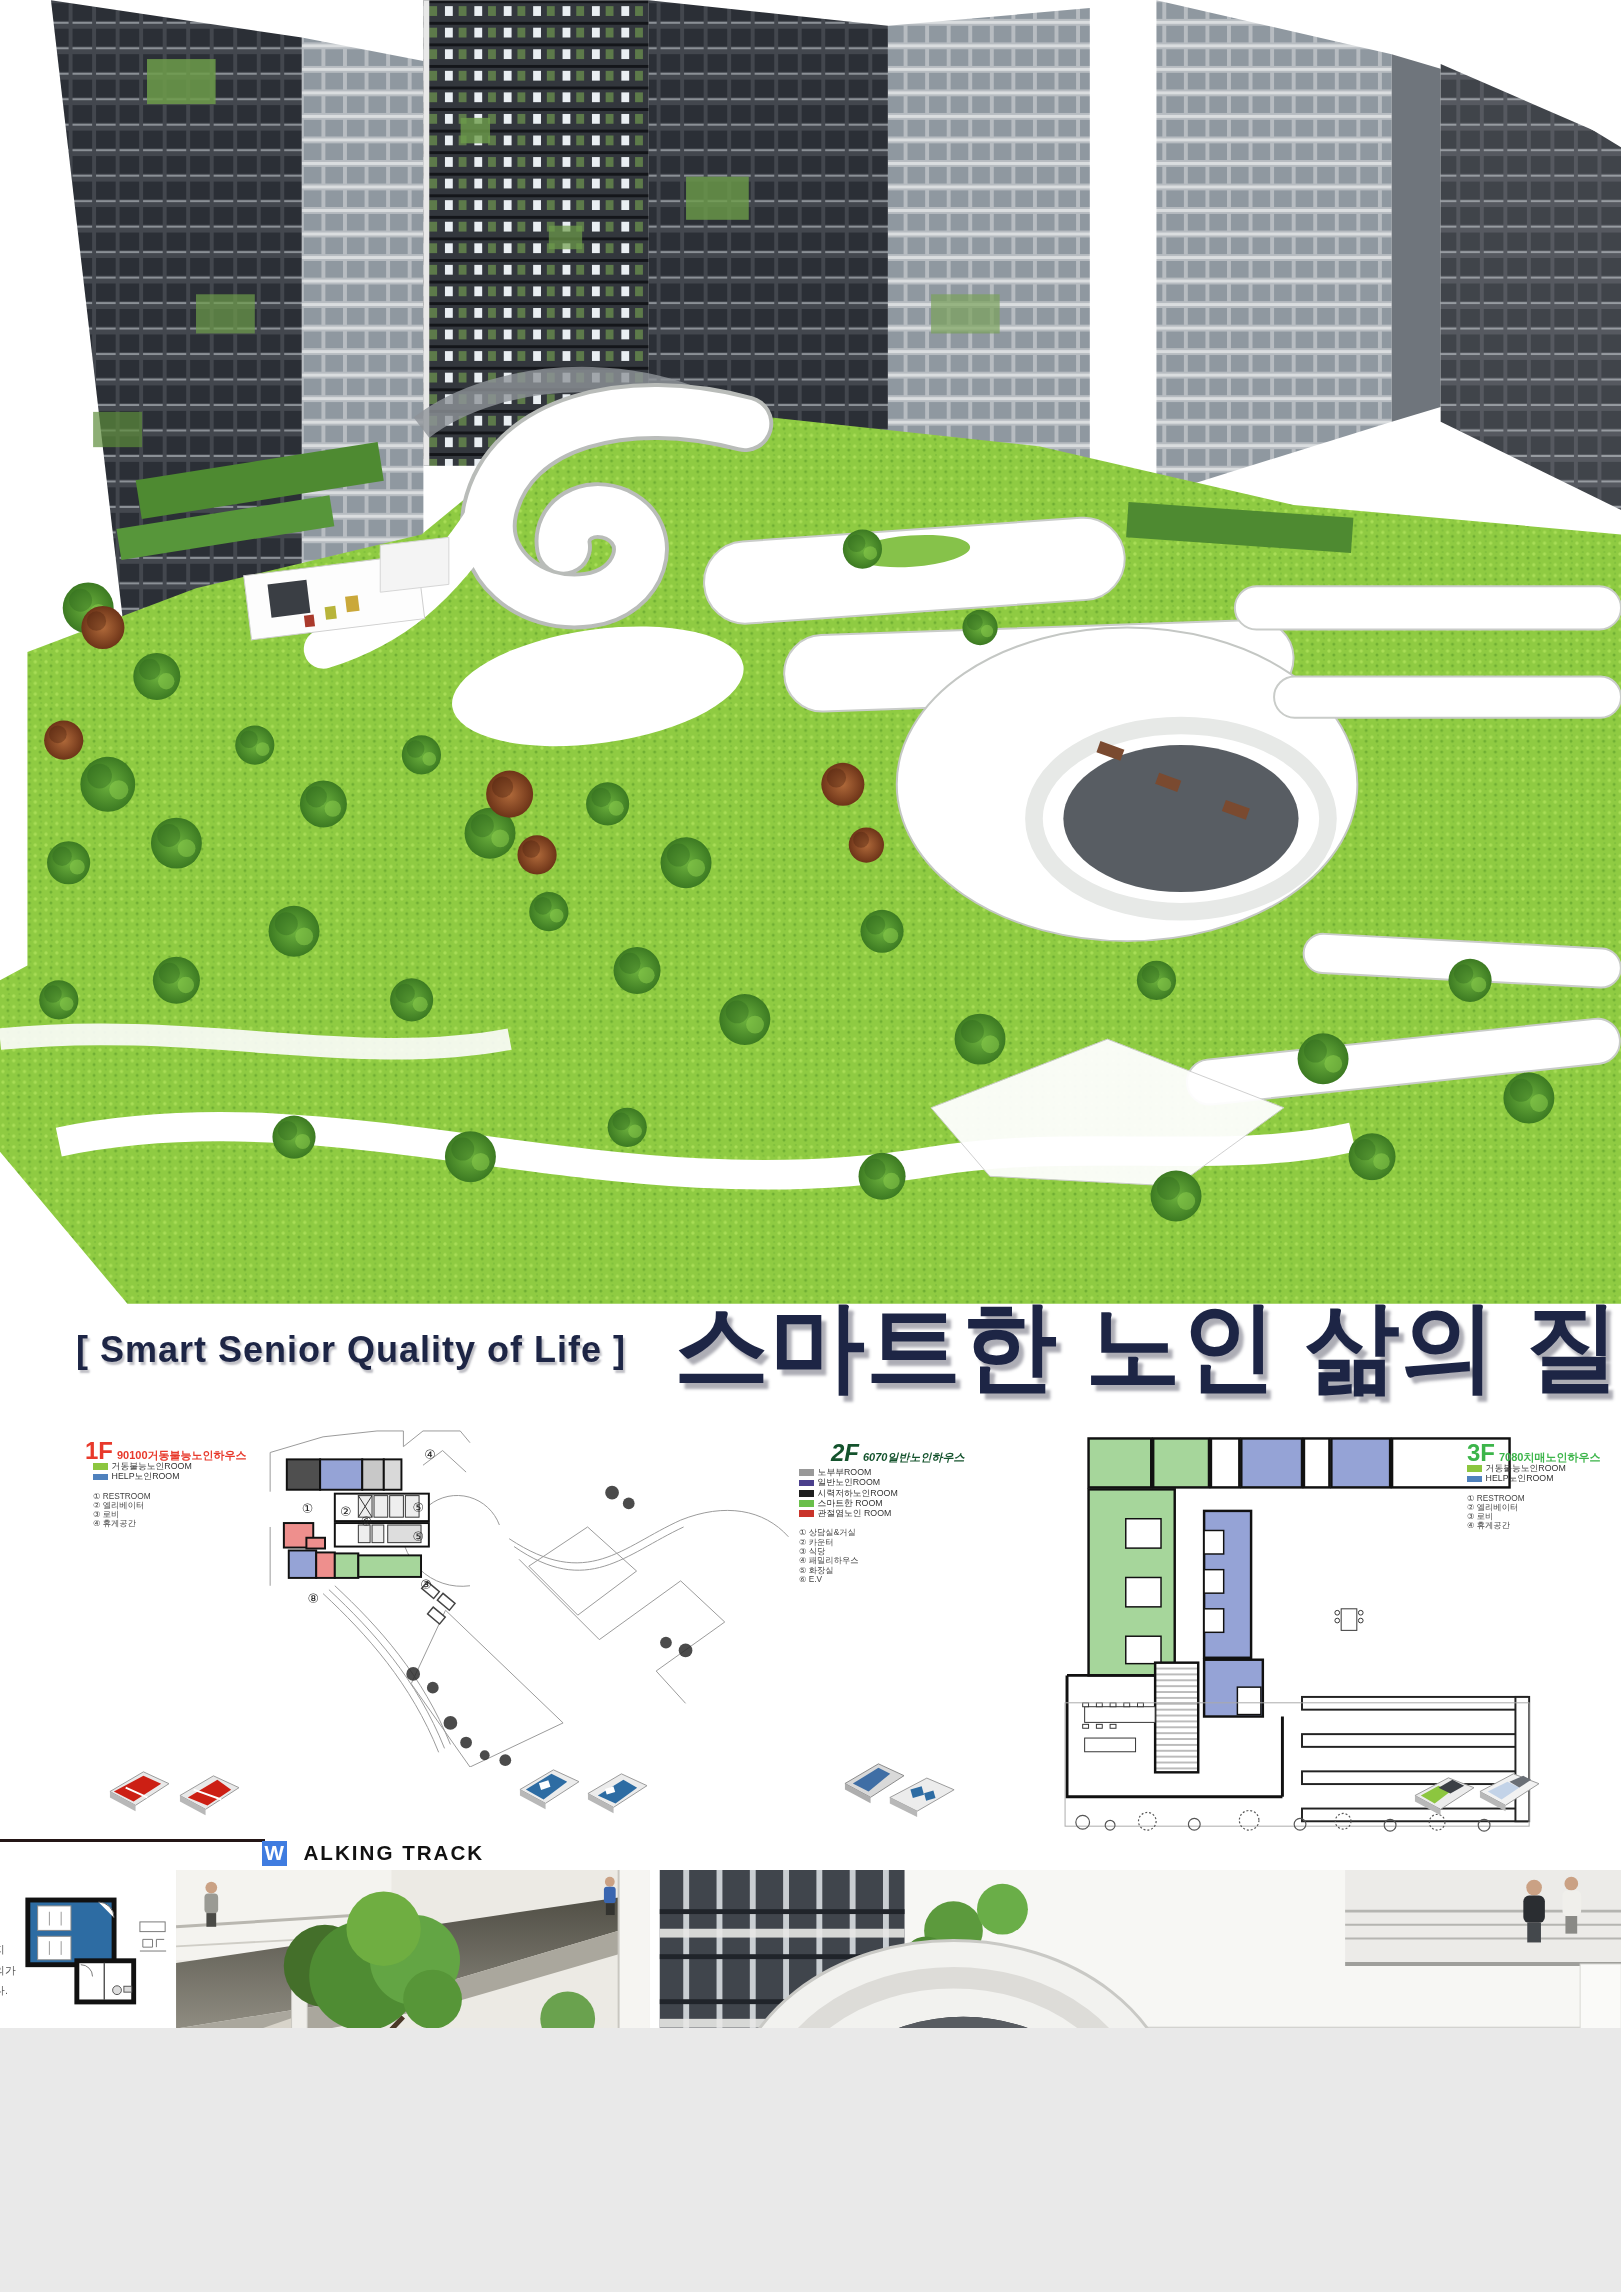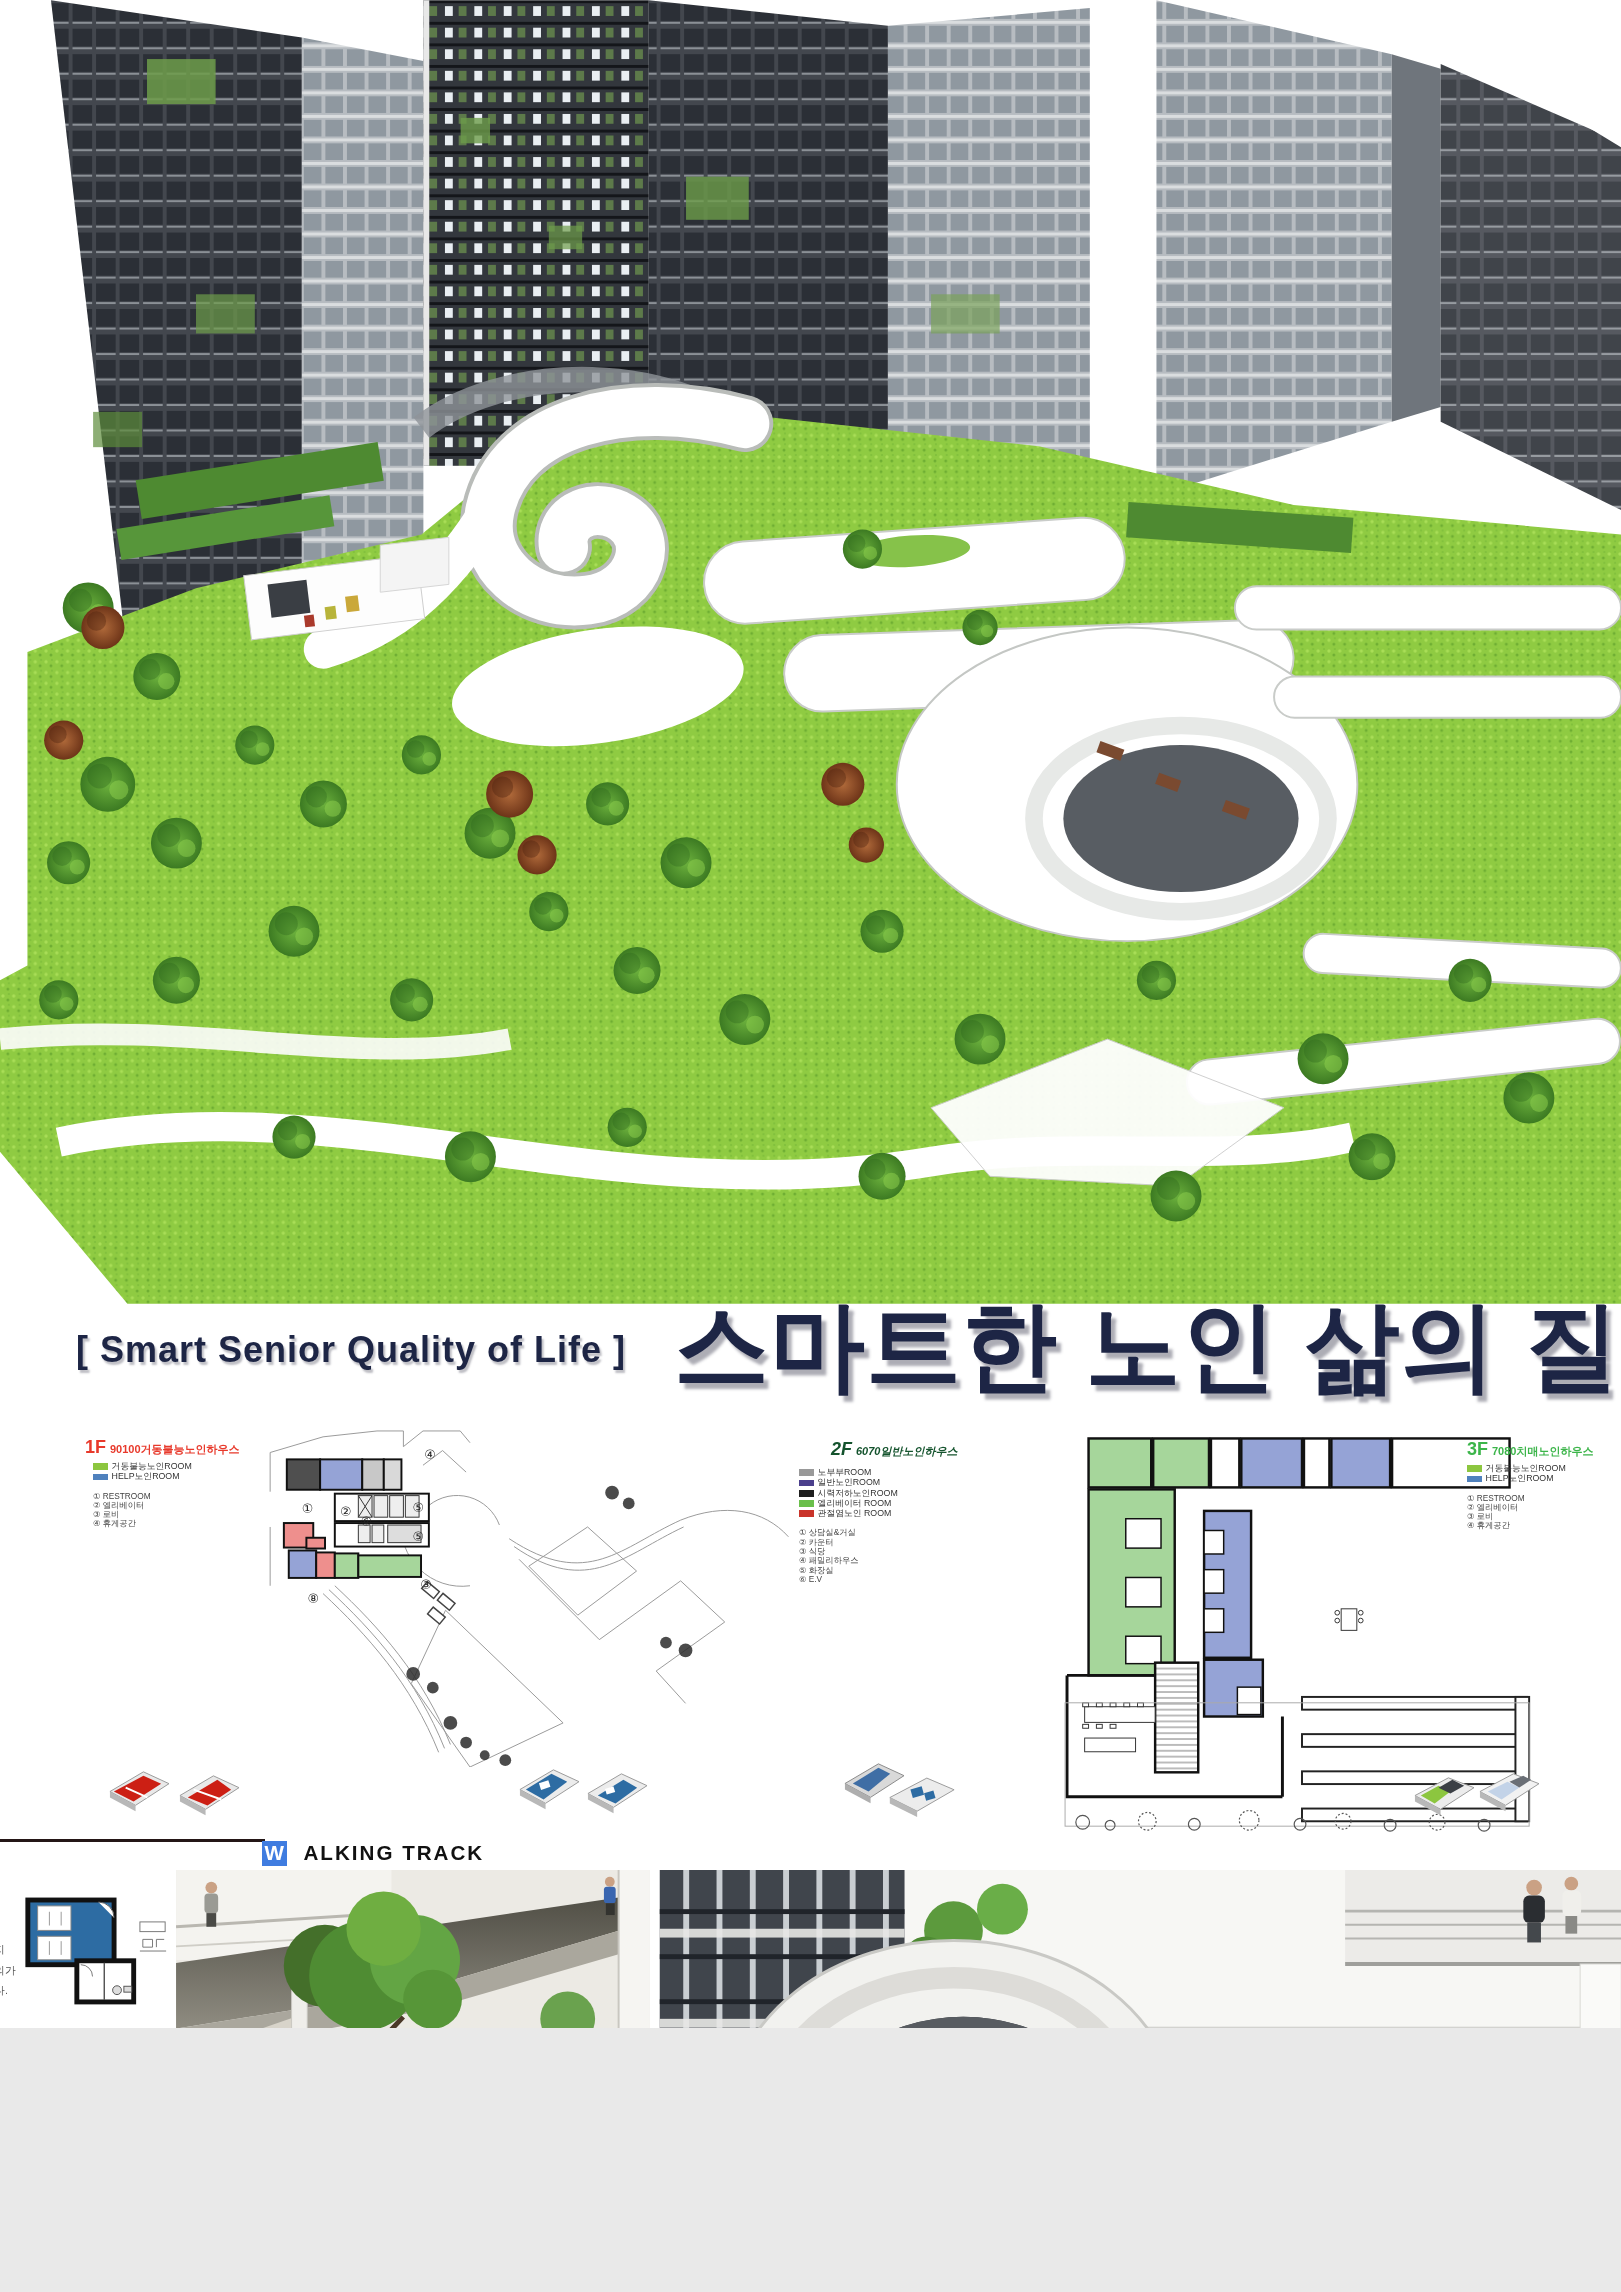--- a/index.html
+++ b/index.html
@@ -6,21 +6,21 @@
   .poster{position:relative;width:1621px;height:2028px;background:#ffffff;overflow:hidden;
           font-family:"Liberation Sans","DejaVu Sans",sans-serif;padding-left:42px;}
   .abs{position:absolute;}
   
   .title-en{font-size:36px;font-weight:bold;letter-spacing:1px;color:#1d2545;
             text-shadow:2px 2.9px 2px rgba(40,40,60,.30);white-space:nowrap;}
   .title-ko{font-size:95px;font-weight:bold;letter-spacing:1px;color:#1d2545;
             text-shadow:4.9px 5.9px 2.9px rgba(40,40,60,.38);white-space:nowrap;transform:scaleY(1.04);transform-origin:left bottom;}
   
   .plan-head{white-space:nowrap;}
-  .plan-head .floor{font-size:18px;font-weight:bold;letter-spacing:0px;}
+  .plan-head .floor{font-size:24px;font-weight:bold;letter-spacing:0px;}
   .plan-head .pname{font-size:11px;font-weight:bold;margin-left:3.9px;}
   .legend{font-size:8.8px;color:#333;line-height:9.3px;}
   .legend .lrow{display:flex;align-items:center;margin-bottom:1px;}
   .legend .sw{width:14.7px;height:6.9px;margin-right:3.9px;flex:0 0 auto;}
   .legend .klist{margin-top:10px;color:#444;font-size:8.3px;line-height:9.3px;}
   .legend .krow{white-space:nowrap;}
   
   .wt{display:flex;align-items:center;font-weight:bold;}
   .wt .wbox{display:inline-block;width:24.5px;height:24.5px;background:#3f7ce0;color:#fff;
             font-size:20.6px;line-height:24.5px;text-align:center;}
@@ -303,21 +303,21 @@
     <div class="lrow">
         <span class="sw" style="background: rgb(75, 63, 140);"></span>
         <span>일반노인ROOM</span>
       </div>
     <div class="lrow">
         <span class="sw" style="background: rgb(30, 30, 30);"></span>
         <span>시력저하노인ROOM</span>
       </div>
     <div class="lrow">
         <span class="sw" style="background: rgb(106, 191, 75);"></span>
-        <span>엘리베이터 ROOM</span>
+        <span>스마트한 ROOM</span>
       </div>
     <div class="lrow">
         <span class="sw" style="background: rgb(201, 52, 42);"></span>
         <span>관절염노인 ROOM</span>
       </div>
     <div class="klist">
       <div class="krow">① 상담실&amp;거실</div>
       <div class="krow">② 카운터</div>
       <div class="krow">③ 식당</div>
       <div class="krow">④ 패밀리하우스</div>

